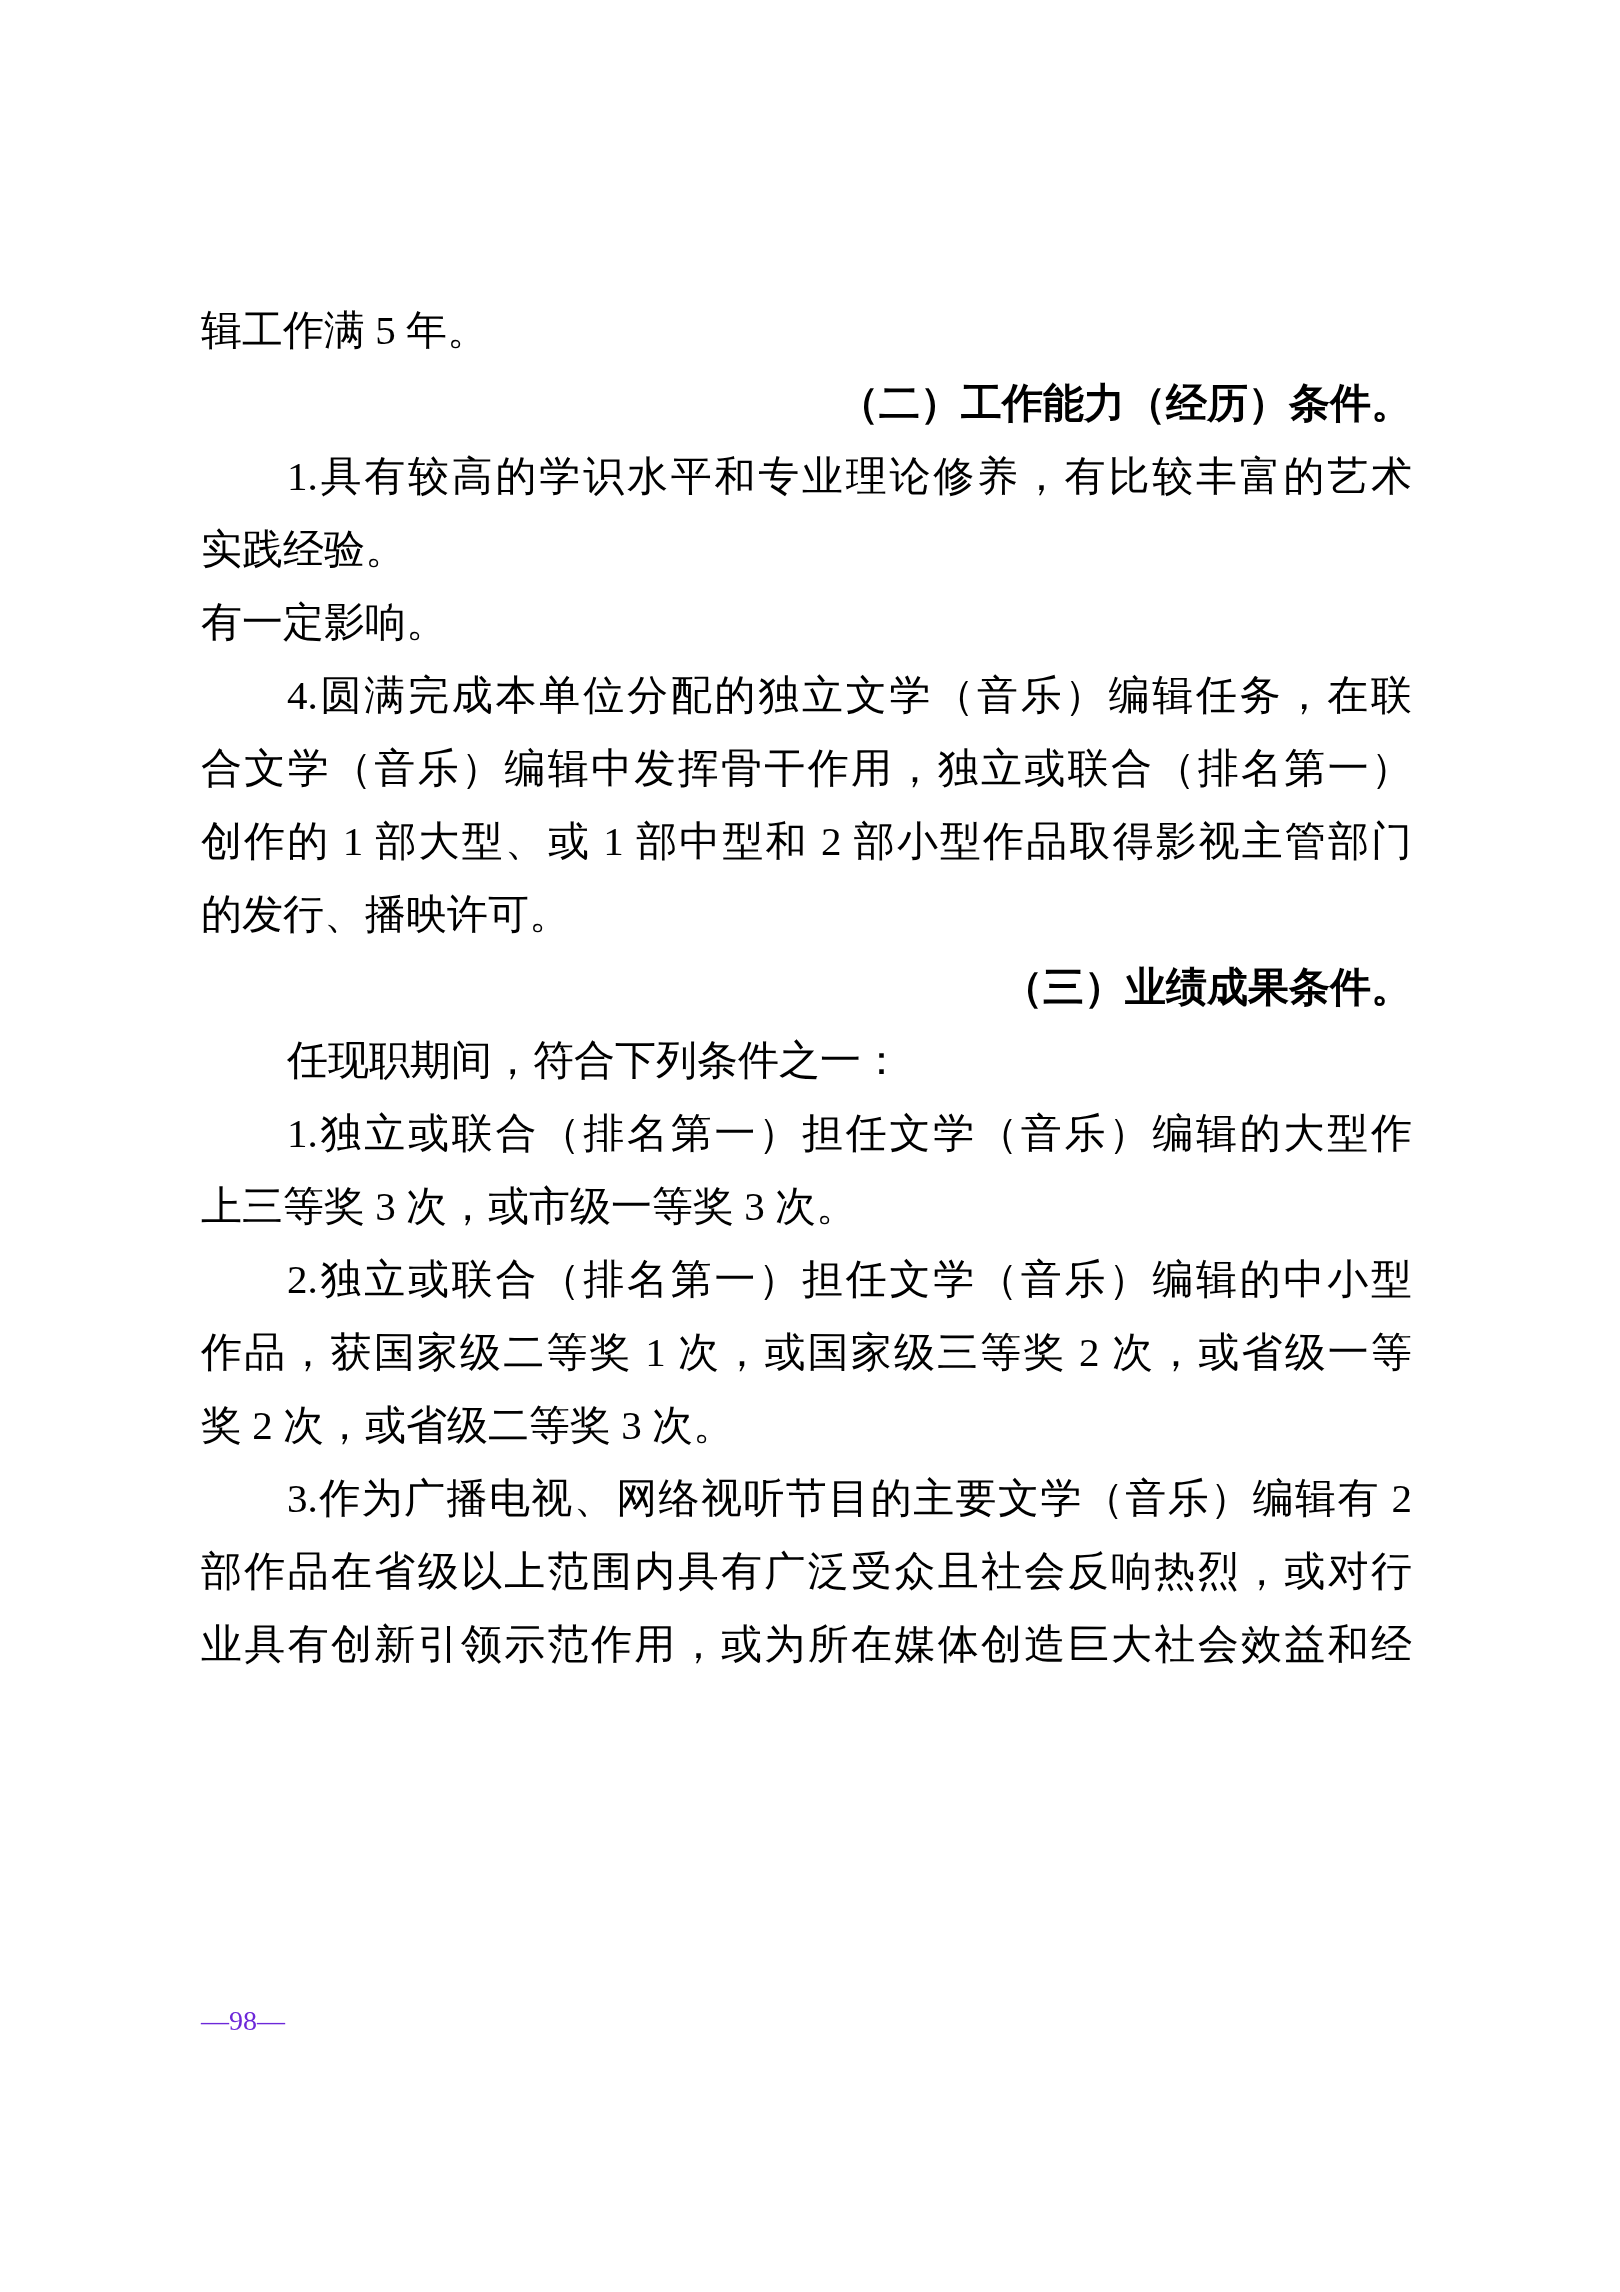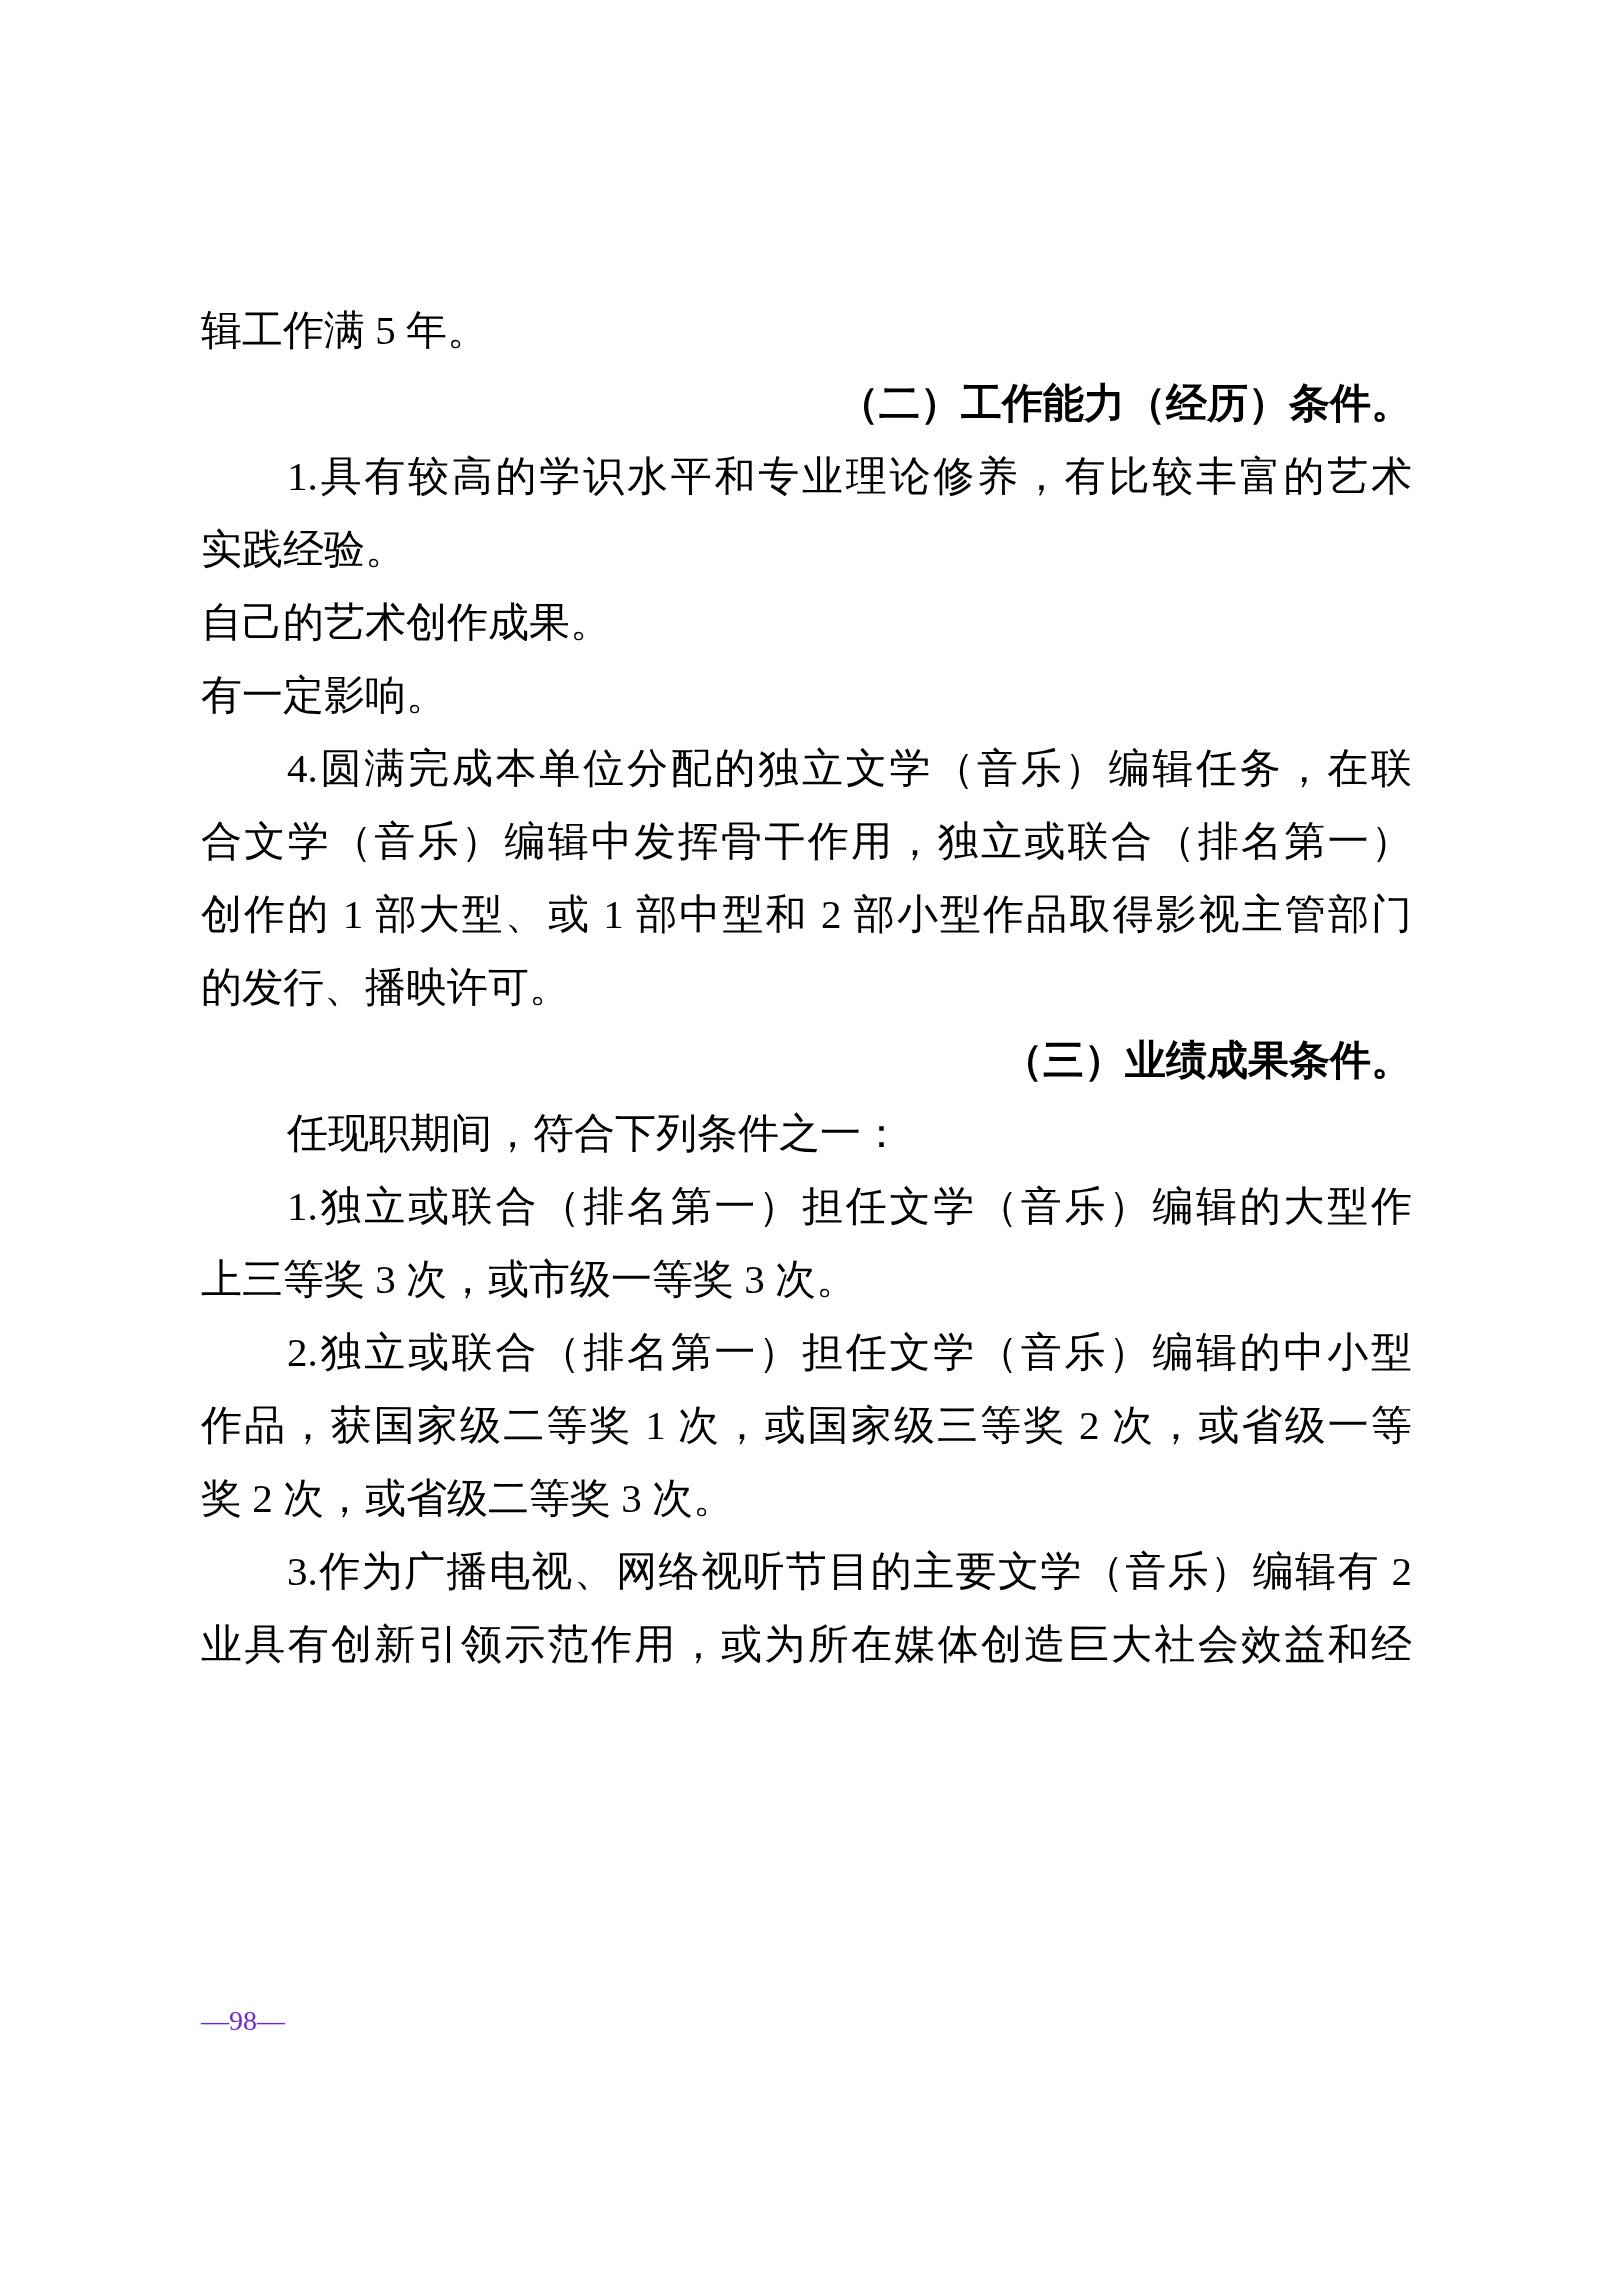--- a/index.html
+++ b/index.html
@@ -53,31 +53,31 @@
 </style>
 </head>
 <body>
 
 <div class="page">
   <div class="doc-body">
       <div class="line">辑工作满 5 年。</div>
       <div class="line heading indent">（二）工作能力（经历）条件。</div>
       <div class="line indent justified">1.具有较高的学识水平和专业理论修养，有比较丰富的艺术</div>
       <div class="line">实践经验。</div>
-      <div class="line">自己的艺术创作成果。</div>
       <div class="line">有一定影响。</div>
       <div class="line indent justified">4.圆满完成本单位分配的独立文学（音乐）编辑任务，在联</div>
       <div class="line justified">合文学（音乐）编辑中发挥骨干作用，独立或联合（排名第一）</div>
       <div class="line justified">创作的 1 部大型、或 1 部中型和 2 部小型作品取得影视主管部门</div>
       <div class="line">的发行、播映许可。</div>
       <div class="line heading indent">（三）业绩成果条件。</div>
       <div class="line indent">任现职期间，符合下列条件之一：</div>
       <div class="line indent justified">1.独立或联合（排名第一）担任文学（音乐）编辑的大型作</div>
       <div class="line">上三等奖 3 次，或市级一等奖 3 次。</div>
       <div class="line indent justified">2.独立或联合（排名第一）担任文学（音乐）编辑的中小型</div>
       <div class="line justified">作品，获国家级二等奖 1 次，或国家级三等奖 2 次，或省级一等</div>
       <div class="line">奖 2 次，或省级二等奖 3 次。</div>
       <div class="line indent justified">3.作为广播电视、网络视听节目的主要文学（音乐）编辑有 2</div>
+      <div class="line justified">部作品在省级以上范围内具有广泛受众且社会反响热烈，或对行</div>
       <div class="line justified">业具有创新引领示范作用，或为所在媒体创造巨大社会效益和经</div>
     </div>
   <div class="page-number">—98—</div>
 </div>
 
 
 </body></html>

